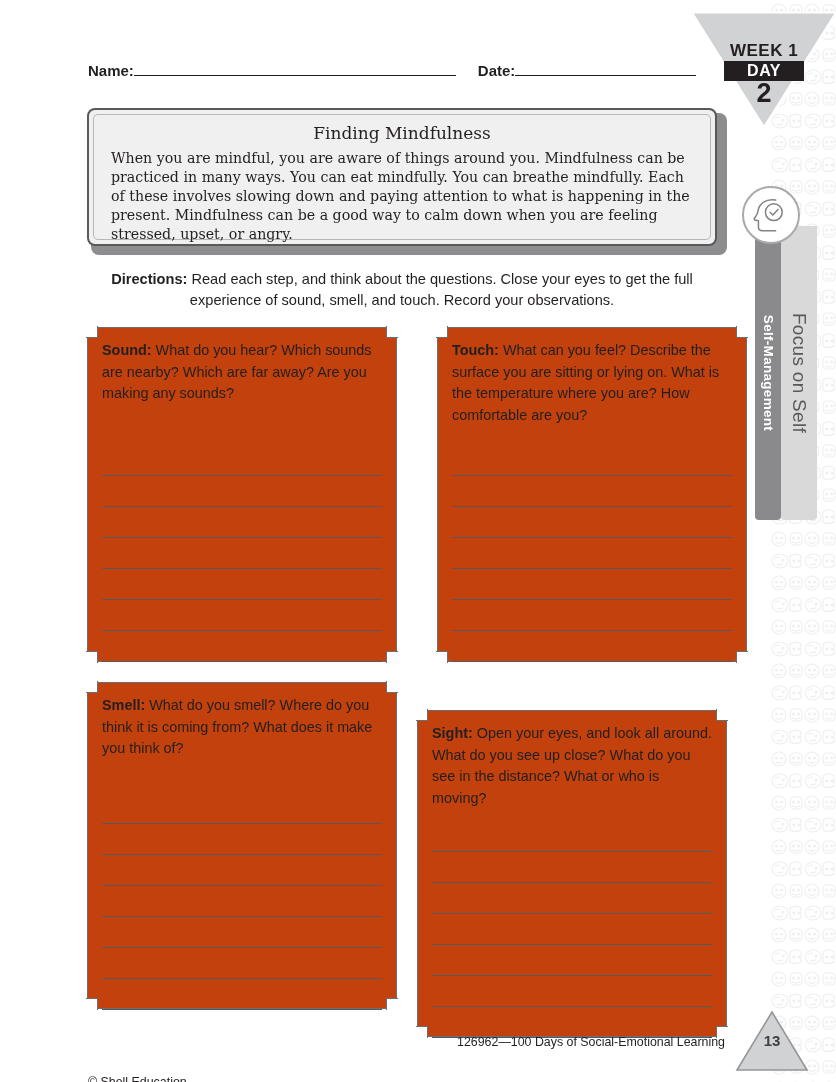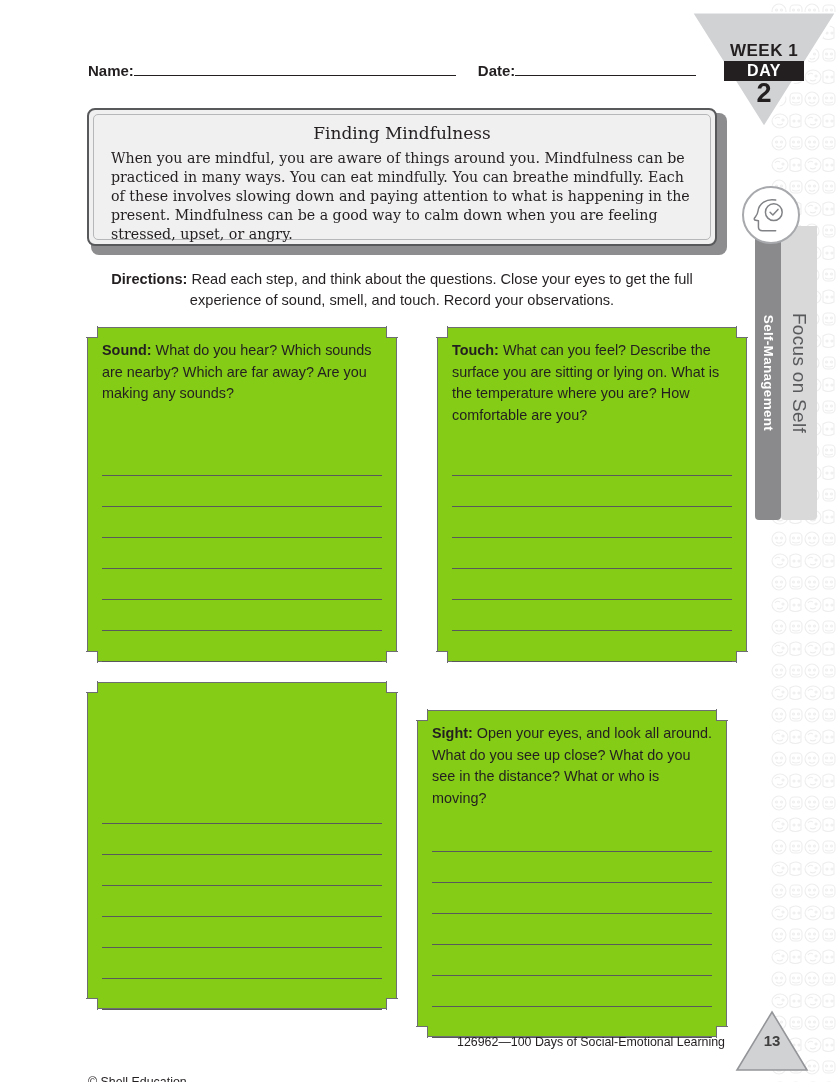--- a/index.html
+++ b/index.html
@@ -152,21 +152,21 @@
     line-height: 21px;
     color: #231f20;
     text-align: center;
   }
   .directions b { font-weight: bold; }
 
   
   .rbox {
     position: absolute;
     box-sizing: border-box;
-    background: #84cc16;
+    background: #c2410c;
     border: 1.4px solid #6d6e71;
     border-radius: 3px;
   }
   .rbox .notch {
     position: absolute;
     width: 11px;
     height: 11px;
     background: #ffffff;
   }
   .rbox .notch.tl { top: -2px; left: -2px; border-right: 1.4px solid #6d6e71; border-bottom: 1.4px solid #6d6e71; }
@@ -396,20 +396,23 @@
     <div class="wline"></div>
     <div class="wline"></div>
   </div>
 </div>
 
 <div class="rbox" id="box-smell">
   <span class="notch tl"></span>
   <span class="notch tr"></span>
   <span class="notch bl"></span>
   <span class="notch br"></span>
+  <div class="prompt">
+    <b>Smell:</b><span> What do you smell?  Where do you think it is coming from?  What does it make you think of?</span>
+  </div>
   <div class="lines">
     <div class="wline"></div>
     <div class="wline"></div>
     <div class="wline"></div>
     <div class="wline"></div>
     <div class="wline"></div>
     <div class="wline"></div>
     <div class="wline"></div>
   </div>
 </div>

